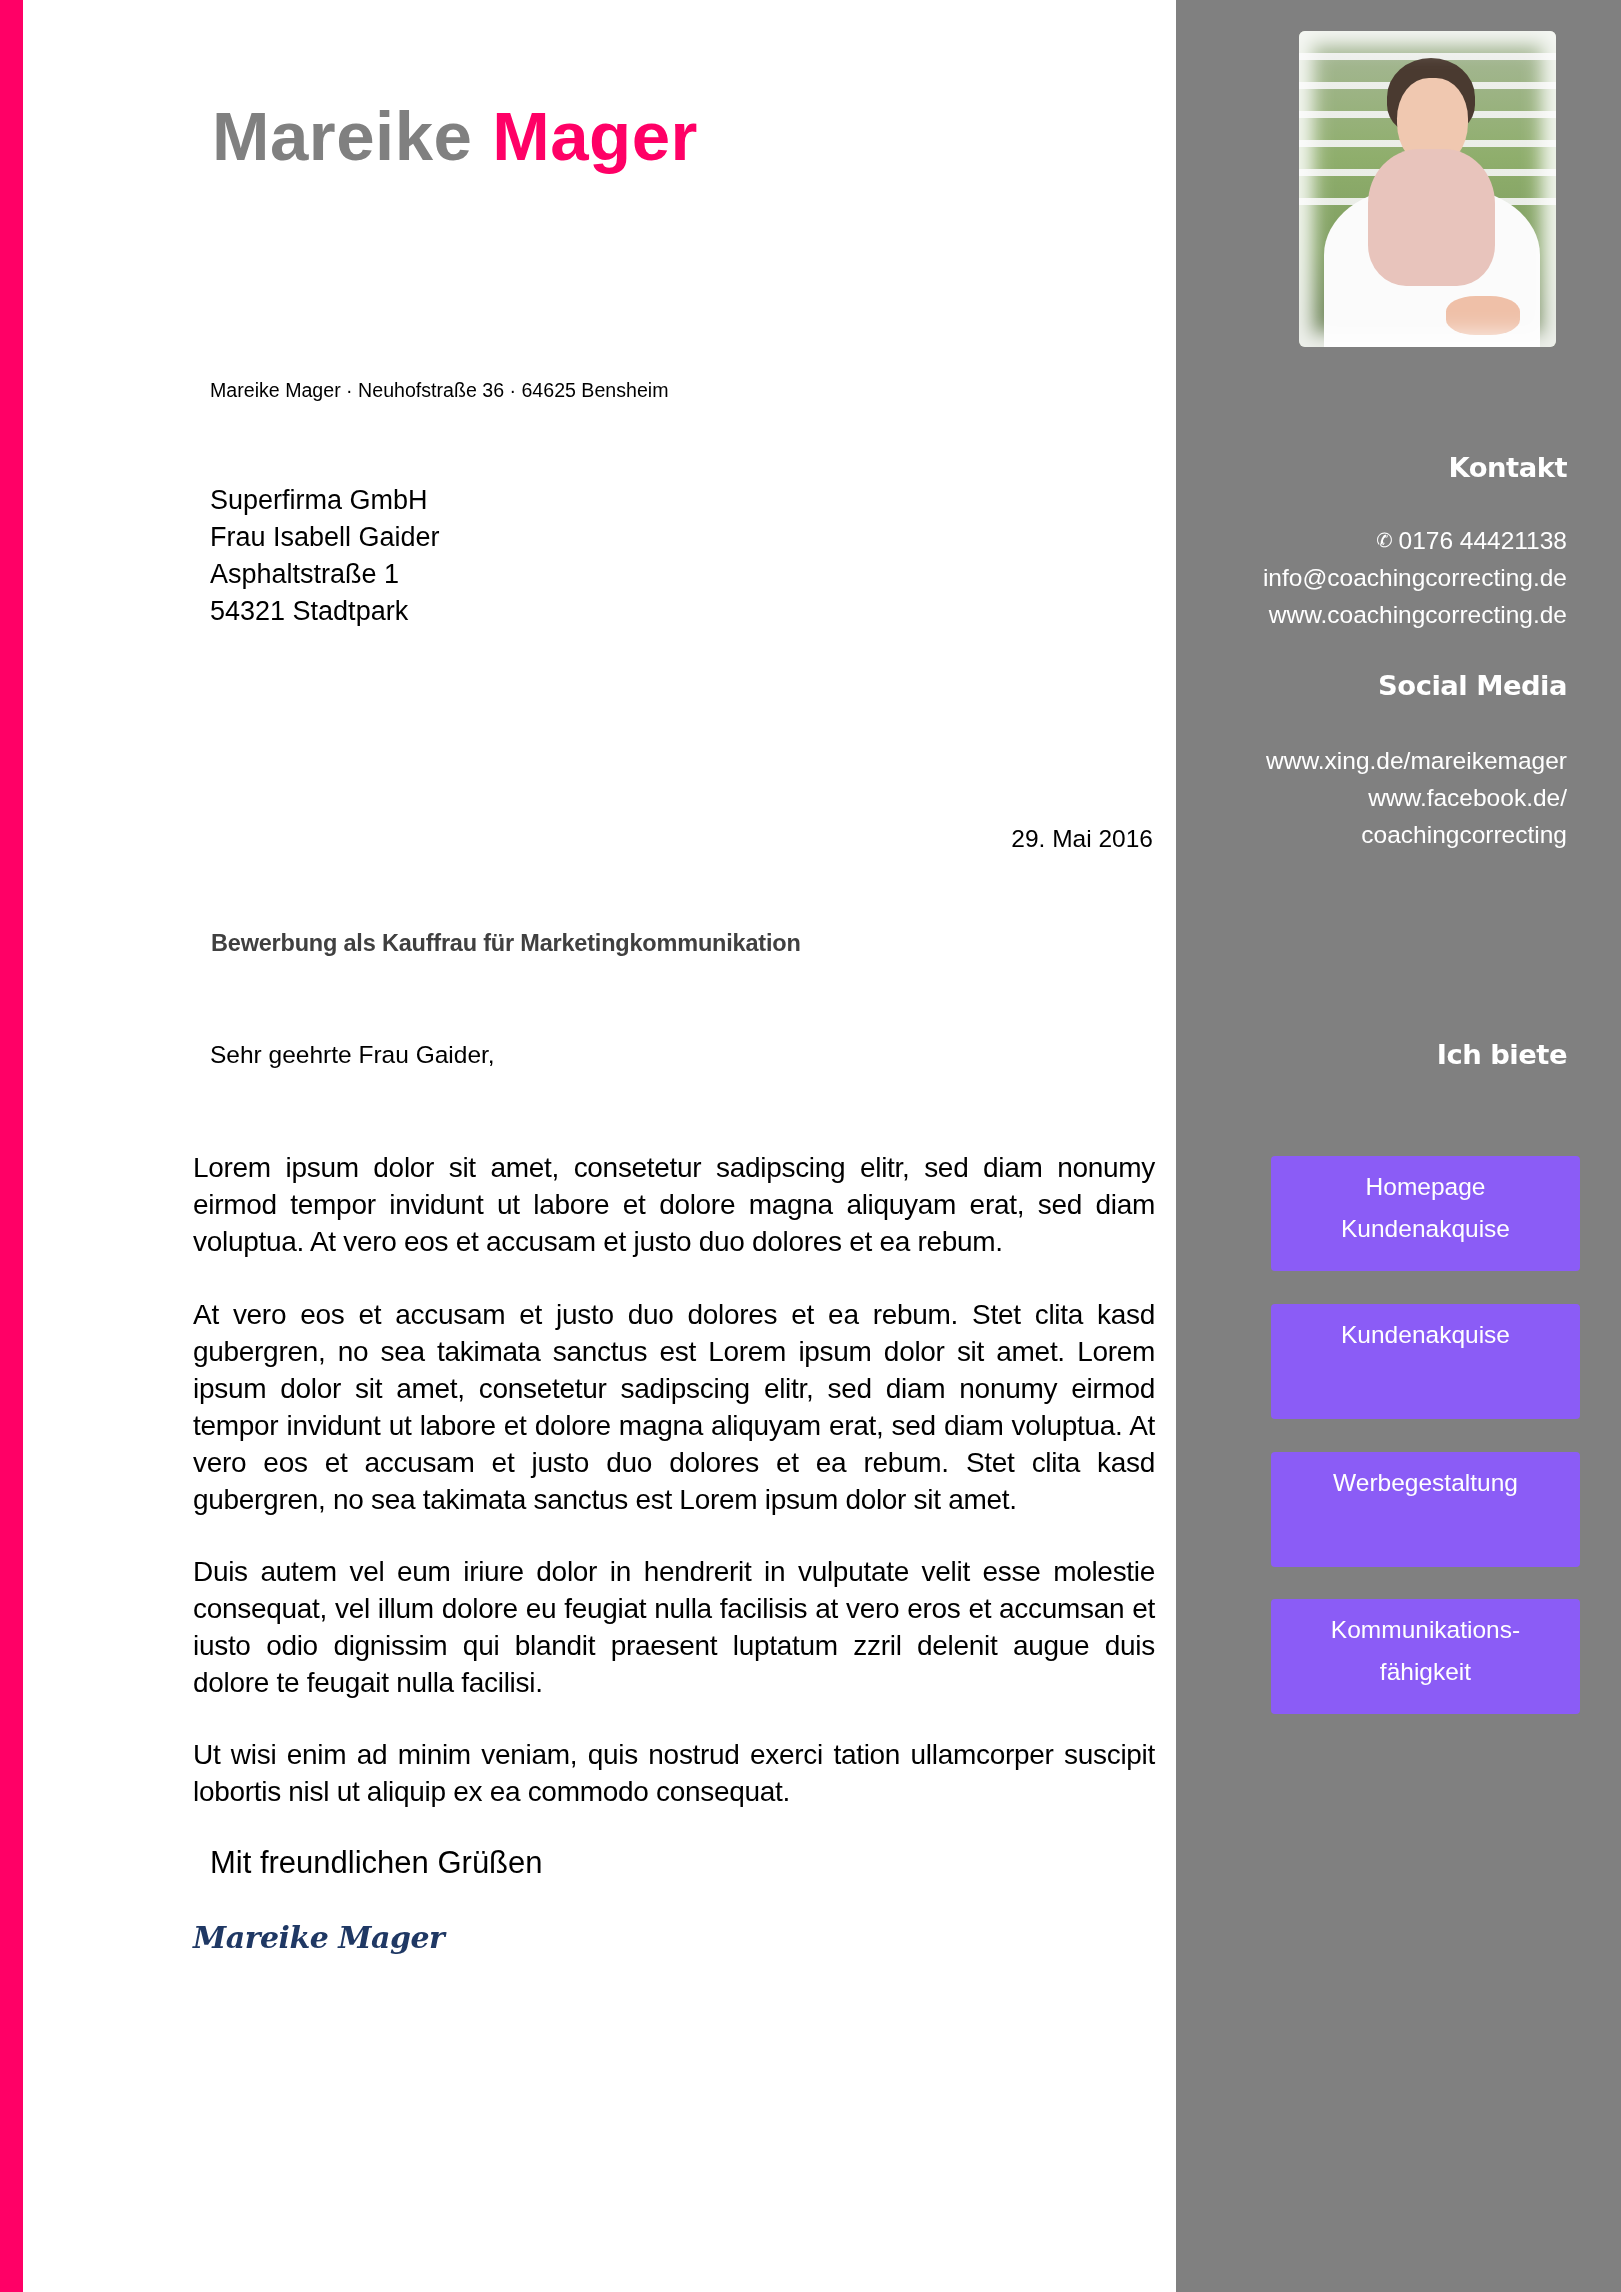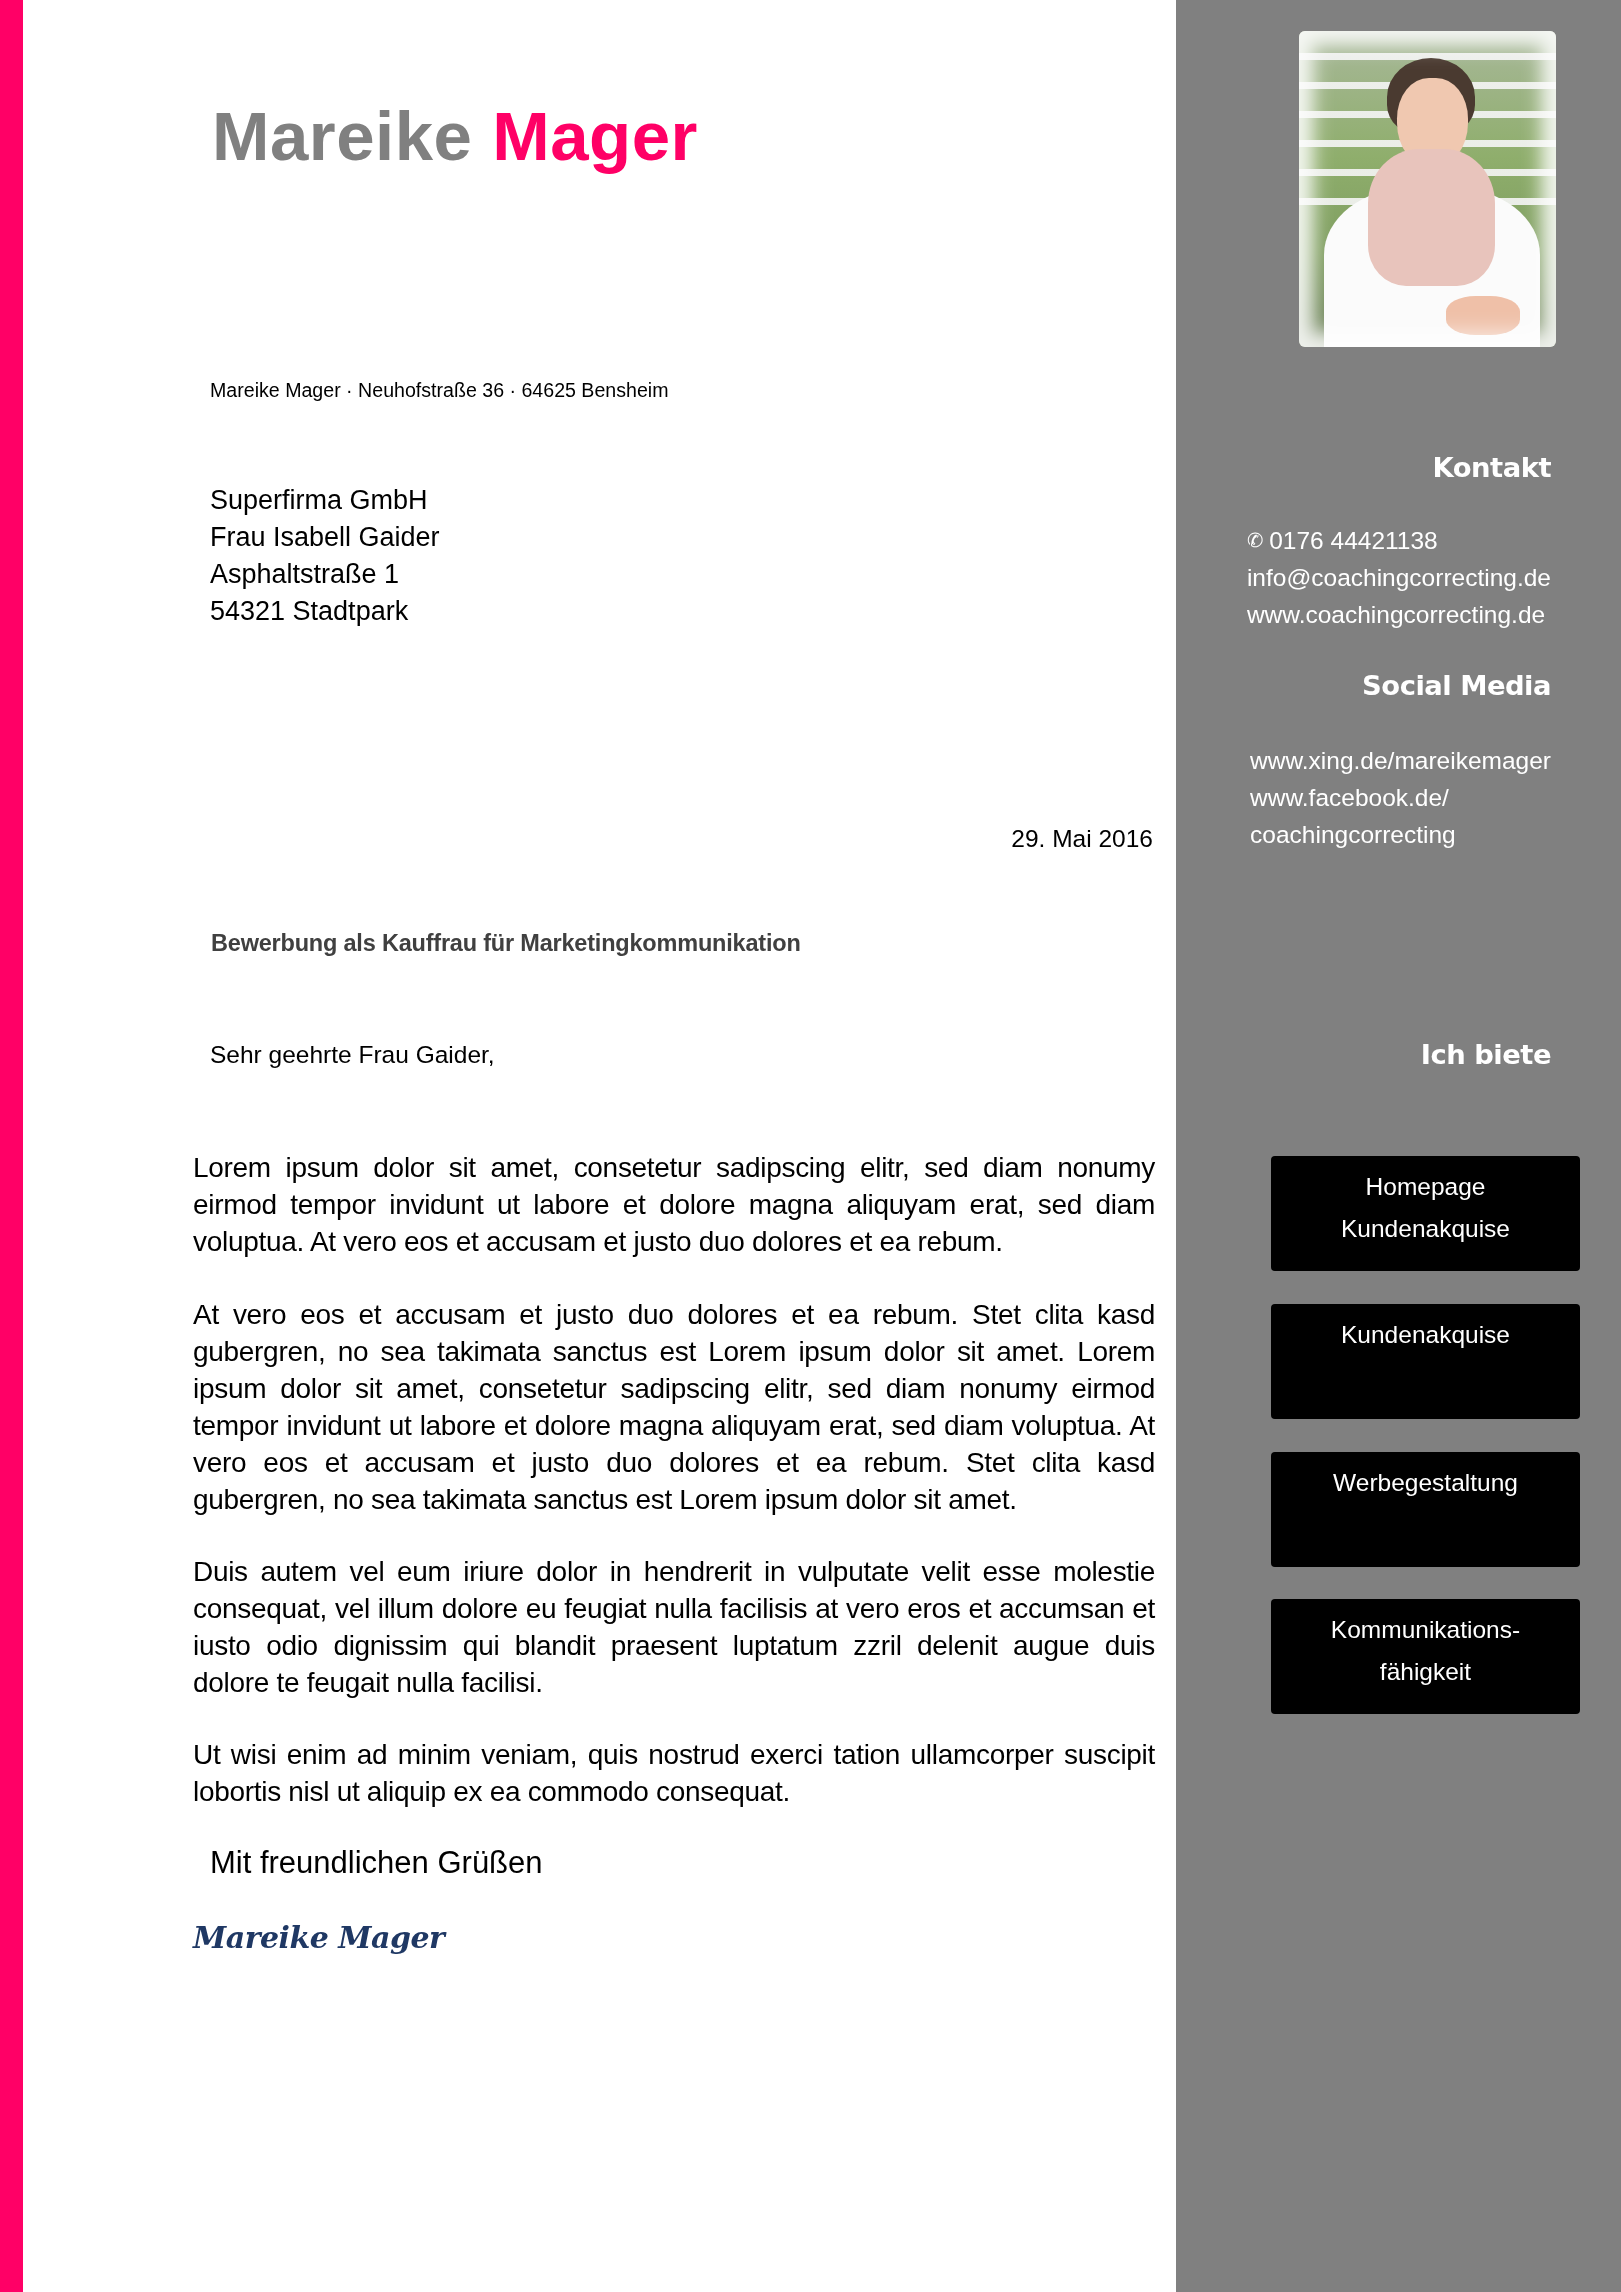--- a/index.html
+++ b/index.html
@@ -59,32 +59,32 @@
       background: repeating-linear-gradient(180deg, rgba(255,255,255,0) 0px, rgba(255,255,255,0) 21.6px, rgba(245,245,245,0.9) 21.6px, rgba(245,245,245,0.9) 29px);
     }
     .photo .hair { position: absolute; left: 88px; top: 27.4px; width: 88px; height: 78px; border-radius: 50% 50% 40% 40%; background: #4a3a30; }
     .photo .face { position: absolute; left: 98px; top: 47px; width: 71px; height: 90px; border-radius: 45% 45% 50% 50%; background: #f0c8b0; }
     .photo .scarf { position: absolute; left: 69px; top: 118px; width: 127px; height: 137px; border-radius: 40% 40% 30% 30%; background: #e8c4bc; }
     .photo .body { position: absolute; left: 24.5px; top: 157px; width: 216px; height: 167px; border-radius: 40% 40% 0 0; background: #fbfbfb; z-index: 0; }
     .photo .scarf { z-index: 1; }
     .photo .hands { position: absolute; left: 147px; top: 265px; width: 74px; height: 39px; border-radius: 40%; background: #efc0a8; z-index: 2; }
     .photo .vignette { position: absolute; inset: 0; box-shadow: inset 0 0 21.6px 13.7px rgba(255,255,255,0.75); z-index: 3; }
 
-    .side-txt { position: absolute; right: 70px; color: #ffffff; white-space: nowrap; font-family: "Liberation Sans", sans-serif; }
+    .side-txt { position: absolute; right: 54px; text-align: right; color: #ffffff; white-space: nowrap; font-family: "Liberation Sans", sans-serif; }
     .side-heading { font-weight: bold; font-size: 27.4px; line-height: 33px; font-family: "DejaVu Sans", sans-serif; letter-spacing: -0.5px; }
     .kontakt-heading { top: 451px; }
     .contact-lines { top: 522px; font-size: 24.5px; line-height: 37px; margin-left: 36px; }
     .social-heading { top: 669px; }
     .social-lines { top: 742px; font-size: 24.5px; line-height: 37px; }
     .offer-heading { top: 1038px; font-weight: bold; }
     .phone-icon { display: inline-block; font-size: 19.6px; margin-right: 5.9px; vertical-align: 2px; }
 
     .skill-box {
       position: absolute; left: 1271px; width: 309px; height: 115px;
-      background: #000000; border-radius: 3.9px; color: #ffffff;
+      background: #8b5cf6; border-radius: 3.9px; color: #ffffff;
       font-family: "Liberation Sans", sans-serif; font-size: 24.5px; line-height: 42px;
       text-align: center; box-sizing: border-box; padding-top: 9.8px;
     }
     .skill-1 { top: 1156px; }
     .skill-2 { top: 1304px; }
     .skill-3 { top: 1452px; }
     .skill-4 { top: 1599px; }
   </style>
 </head>
 <body>

